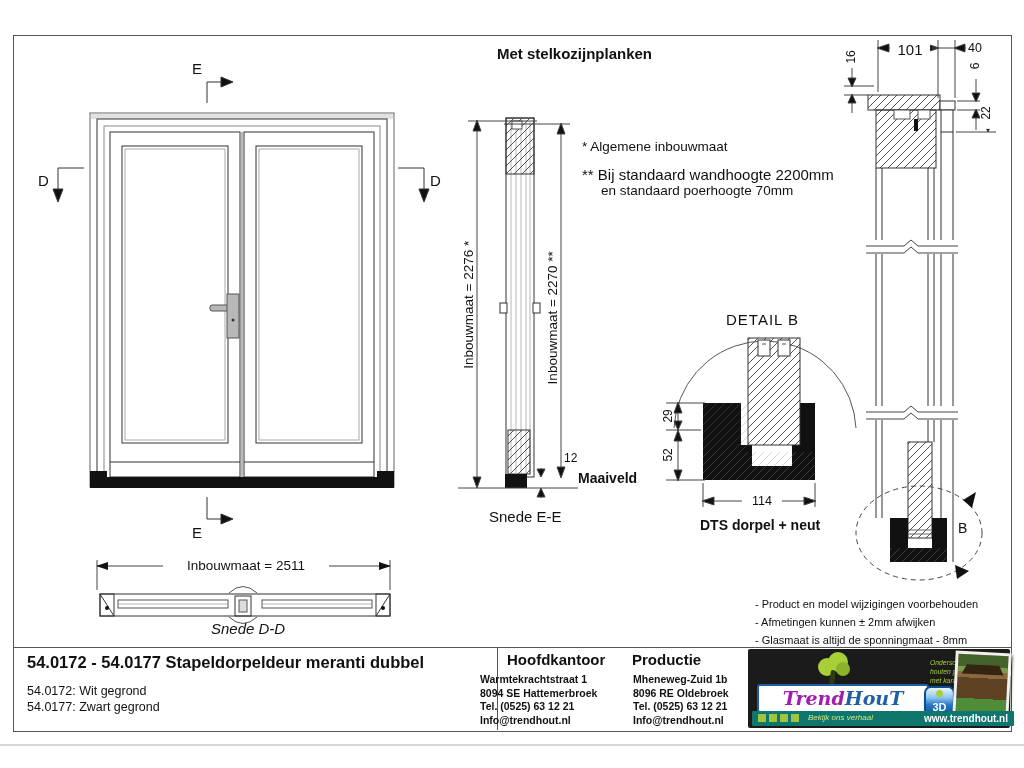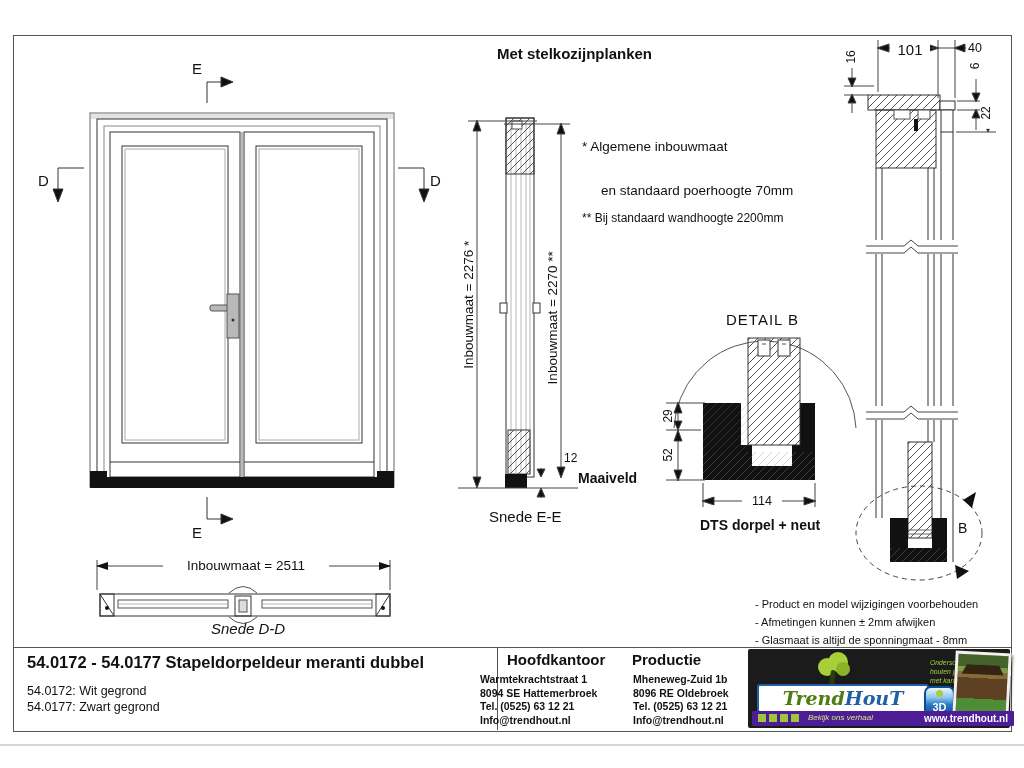--- a/index.html
+++ b/index.html
@@ -12,35 +12,35 @@
   .ctr{text-align:center;}
   .bgw{background:#fff;padding:0 3px;}
   .frame{position:absolute;left:13px;top:35px;width:997px;height:612px;border:1px solid #555;}
   .tblock{position:absolute;left:13px;top:647px;width:997px;height:83px;border:1px solid #555;background:#fff;}
   .tb-div{position:absolute;left:497px;top:647px;width:0;height:83px;border-left:1px solid #555;}
   .addr{font-weight:bold;font-size:10.5px;line-height:13.5px;}
   .logo-panel{position:absolute;left:748px;top:649px;width:262px;height:79px;background:#1b1b1b;border-radius:2px;}
   .logo-box{position:absolute;left:9px;top:35px;width:168px;height:25px;background:#fff;border:2px solid #1f5fa6;
             border-radius:3px;box-shadow:2px 2px 3px rgba(0,0,0,.6);display:flex;align-items:center;justify-content:center;
             font-family:"DejaVu Serif",serif;font-weight:bold;font-style:italic;font-size:19px;line-height:1;}
-  .brand-green{color:#4d7c0f;font-style:italic;}
+  .brand-green{color:#a21caf;font-style:italic;}
   .brand-blue{color:#1f5fa6;}
   .tree{position:absolute;left:62px;top:1px;width:44px;height:36px;}
   .tree i{position:absolute;border-radius:50%;background:#a8ce38;}
   .tagline{position:absolute;left:182px;top:9px;color:#a9cf3b;font-style:italic;font-size:6.8px;line-height:9px;}
   .badge3d{position:absolute;left:176px;top:37px;width:27px;height:27px;border:2px solid #0c4e93;border-radius:7px;
            background:linear-gradient(180deg,#e8f5fe 0%,#8ec6ee 35%,#2a78c8 62%,#0d4f95 100%);
            color:#fff;font-weight:bold;font-size:11px;text-align:center;line-height:38px;box-shadow:1px 1px 2px rgba(0,0,0,.7);}
   .badge3d i{position:absolute;left:10px;top:2px;width:7px;height:7px;border-radius:50%;background:#a8ce38;}
   .photo{position:absolute;left:206px;top:3px;width:50px;height:61px;border:3px solid #f2f0e8;transform:rotate(3deg);
          box-shadow:1px 2px 3px rgba(0,0,0,.7);
          background:linear-gradient(180deg,#44632a 0 20%,#7d9a4d 20% 28%,#8a6a3c 28% 38%,#5e4023 38% 72%,#4f8c38 72% 100%);}
   .photo i{position:absolute;left:8%;top:16%;width:84%;height:16%;background:#342512;
            clip-path:polygon(0 100%,12% 0,88% 0,100% 100%);}
-  .strip{position:absolute;left:4px;top:62px;width:262px;height:15px;background:#4c1d95;border-radius:1px;}
+  .strip{position:absolute;left:4px;top:62px;width:262px;height:15px;background:#0f766e;border-radius:1px;}
   .strip .sq{position:absolute;top:3px;width:8px;height:8px;background:#9ec53b;}
   .strip .script{position:absolute;left:56px;top:2px;color:#d3e784;font-style:italic;font-size:8px;}
   .strip .web{position:absolute;right:6px;top:2px;color:#fff;font-weight:bold;font-size:10px;}
   .gray-line{position:absolute;left:0;top:744px;width:1024px;height:2px;background:#d6d6d6;}
 </style>
 </head>
 <body>
 
 <div id="page">
 
@@ -248,21 +248,21 @@
       <line x1="815" y1="483" x2="815" y2="507"></line>
       <line x1="703" y1="501" x2="815" y2="501"></line>
       <polygon points="714,497 714,505 702,501"></polygon>
       <polygon points="804,497 804,505 816,501"></polygon>
     </g>
   </svg>
 
   <div class="t b" style="left:497px;top:45px;font-size:15px;">Met stelkozijnplanken</div>
 
   <div class="t" style="left:582px;top:139px;font-size:13.5px;">* Algemene inbouwmaat</div>
-  <div class="t" style="left:582px;top:166px;font-size:12px;margin-top:46px;">** Bij standaard wandhoogte 2200mm</div>
+  <div class="t" style="left:582px;top:166px;font-size:15px;">** Bij standaard wandhoogte 2200mm</div>
   <div class="t" style="left:601px;top:183px;font-size:13.5px;">en standaard poerhoogte 70mm</div>
 
   <div class="t" style="left:192px;top:60px;font-size:15px;">E</div>
   <div class="t" style="left:192px;top:524px;font-size:15px;">E</div>
   <div class="t" style="left:38px;top:172px;font-size:15px;">D</div>
   <div class="t" style="left:430px;top:172px;font-size:15px;">D</div>
   <div class="t" style="left:958px;top:520px;font-size:14px;">B</div>
 
   <div class="t rot ctr" style="left:361px;top:297px;width:216px;font-size:13.5px;">Inbouwmaat = 2276 *</div>
   <div class="t rot ctr" style="left:445px;top:310px;width:216px;font-size:13.5px;">Inbouwmaat = 2270 **</div>

